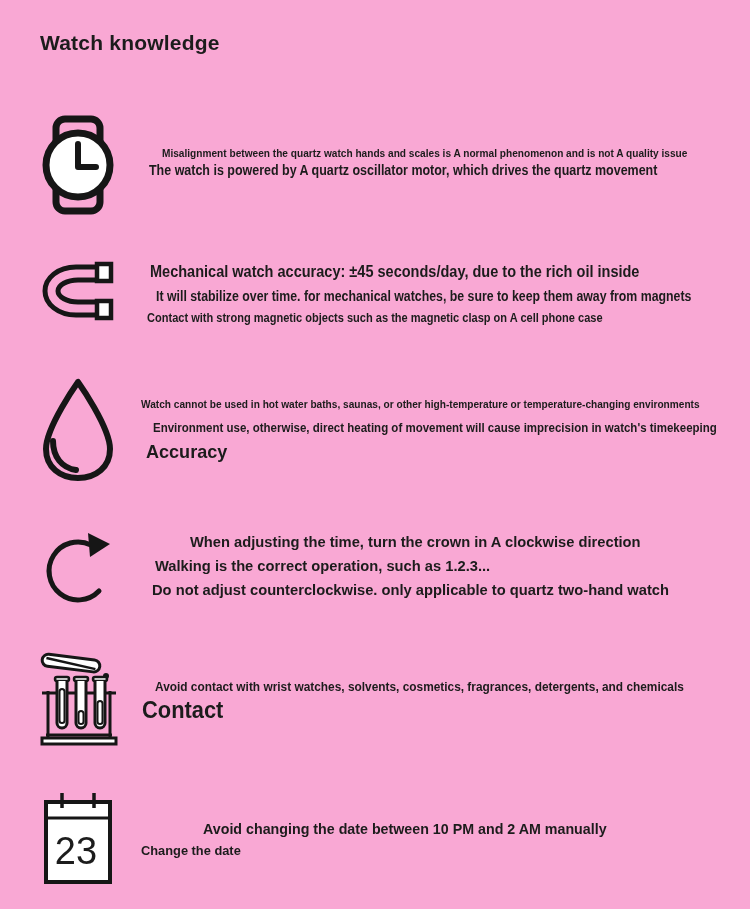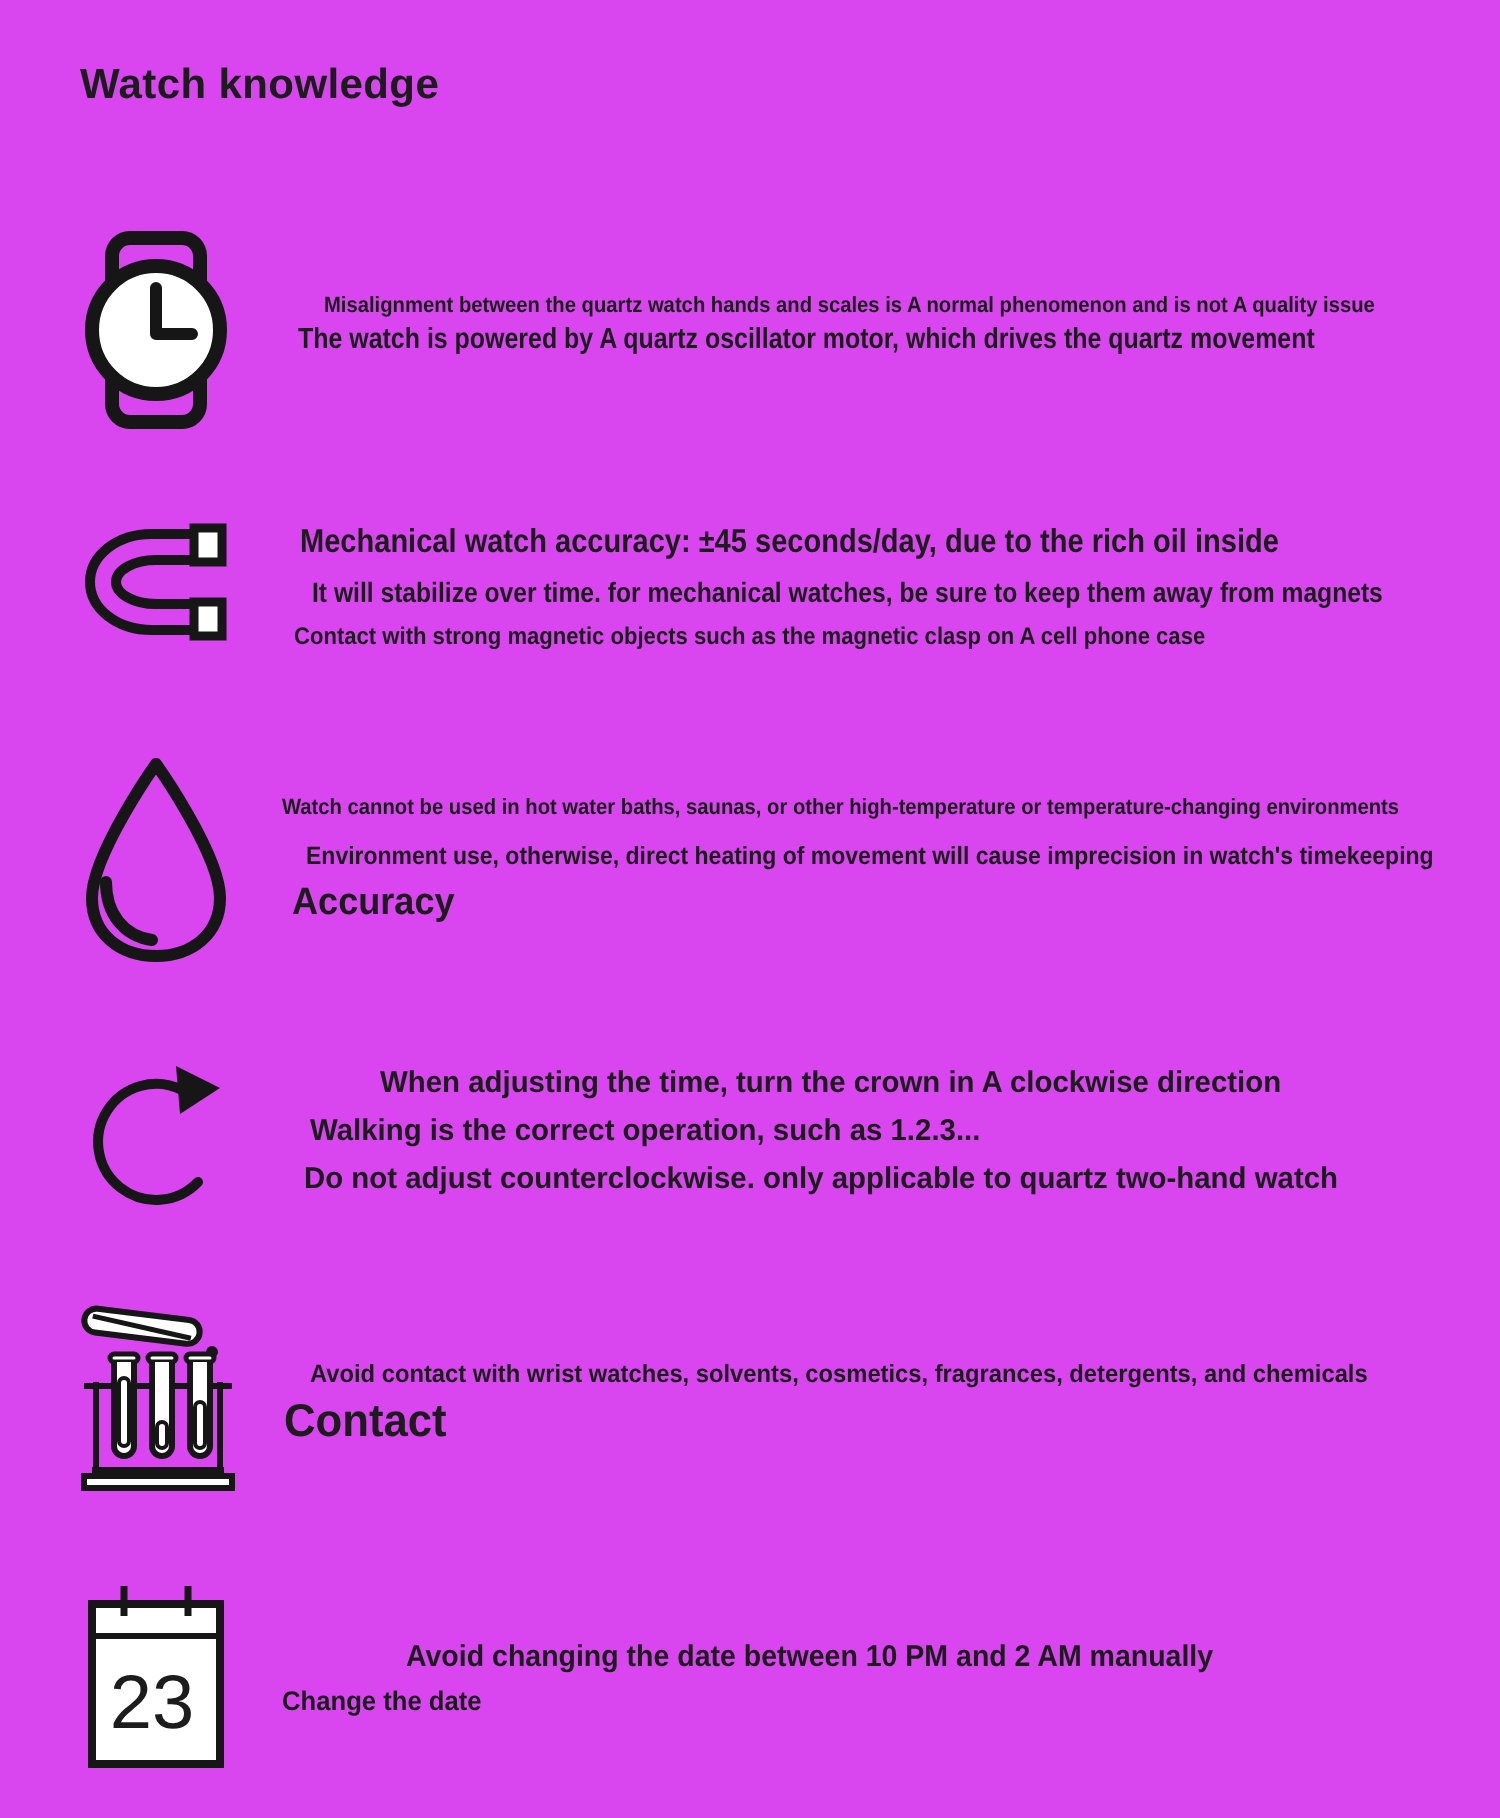--- a/index.html
+++ b/index.html
@@ -1,17 +1,17 @@
 <!DOCTYPE html>
 <html><head>
 <meta charset="utf-8">
 <style>
   html,body{margin:0;padding:0;background:#ffffff;}
   .page{
-    position:relative;width:750px;height:909px;background:#d946ef;overflow:hidden;
+    position:relative;width:750px;height:909px;background:#f9a8d4;overflow:hidden;
     font-family:"Liberation Sans","DejaVu Sans",sans-serif;color:#1c1c1c;
   }
   .abs{position:absolute;}
   .ln{position:absolute;white-space:nowrap;font-weight:700;transform-origin:0 50%;line-height:1.15;}
   .title{position:absolute;left:40px;top:31px;font-size:21px;font-weight:700;letter-spacing:.2px;}
   
   .s1a{left:162px;top:147px;font-size:11px;transform:scaleX(.92);}
   .s1b{left:149px;top:162px;font-size:14.5px;transform:scaleX(.86);}
   
   .s2a{left:150px;top:262px;font-size:16.5px;transform:scaleX(.88);}

